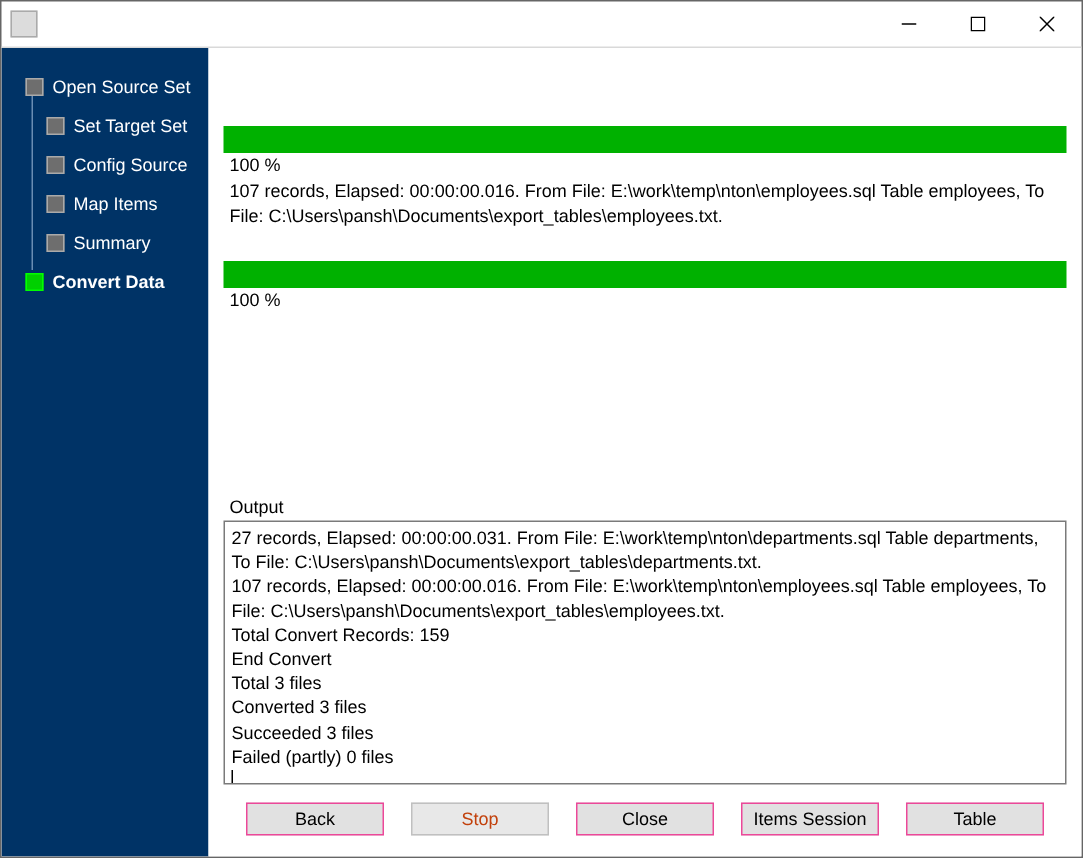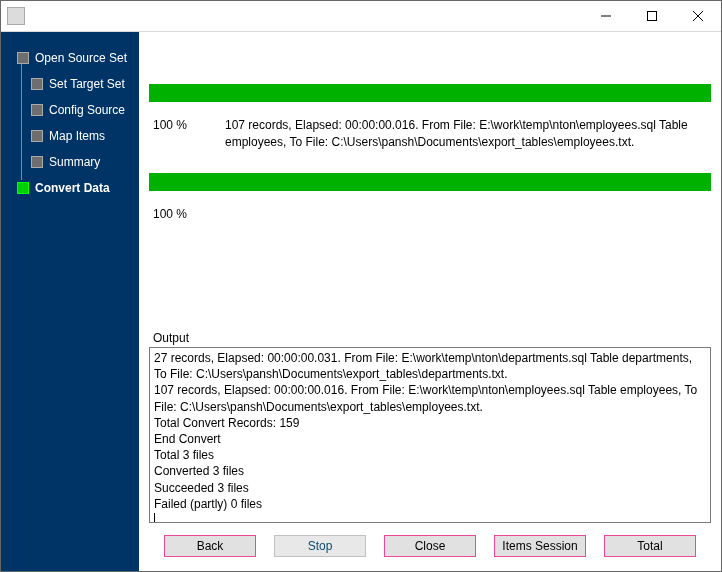--- a/index.html
+++ b/index.html
@@ -17,31 +17,31 @@
   .step { display: flex; align-items: center; margin: 6px 0; position: relative; height: 20px; }
   .step .sq { width: 12px; height: 12px; background: #6e6e6e; border: 1px solid #aaa; margin-right: 6px; flex: none; }
   .step.active .sq { background: #00d000; border-color: #00ff00; }
   .step .lbl { white-space: nowrap; }
   .step.active .lbl { font-weight: bold; }
   .step.sub { margin-left: 14px; }
   .step.top { margin-left: 0; }
   .main { flex: 1; display: flex; flex-direction: column; padding: 14px 10px 8px 10px; background: #fff; overflow: hidden; }
   .spacer-top { height: 38px; }
   .bar { height: 18px; background: #00b100; width: 100%; }
-  .row { display: flex; padding: 15px 4px 4px 4px; line-height: 1.4; }
+  .row { display: flex; padding: 0 4px 4px 4px; line-height: 1.4; flex-direction: column; }
   .pct { width: 72px; flex: none; }
   .detail { flex: 1; }
   .gap { height: 18px; }
   .output-label { margin-top: auto; padding: 0 0 2px 4px; }
   .output-box { border: 1px solid #7a7a7a; height: 176px; overflow-y: scroll; padding: 2px 4px; position: relative; background: #fff; }
   .output-box .line { line-height: 1.35; white-space: normal; }
   .cursor-line { margin-top:1px; border-left: 1px solid #000; height: 13px; width: 0; }
   .buttons { display: flex; gap: 18px; justify-content: center; padding: 12px 0 6px 0; }
   .btn { width: 92px; height: 22px; border: 1px solid #ec4899; background: #e1e1e1; font-family: inherit; font-size: 12px; cursor: pointer; }
-  .btn:disabled { color: #0c4a6e; background: #e8e8e8; border-color: #c0c0c0; cursor: default; }
+  .btn:disabled { color: #c2410c; background: #e8e8e8; border-color: #c0c0c0; cursor: default; }
 </style>
 </head>
 <body>
 
 <div class="window">
   <div class="titlebar">
     <div class="titlebar-left">
       <span class="app-icon"></span>
     </div>
     <div class="title-controls">
@@ -126,17 +126,17 @@
             <div class="line">Failed (partly) 0 files</div>
           </div>
         <div class="cursor-line"></div>
       </div>
 
       <div class="buttons">
         <button class="btn">Back</button>
         <button class="btn" disabled="">Stop</button>
         <button class="btn">Close</button>
         <button class="btn">Items Session</button>
-        <button class="btn">Total</button>
+        <button class="btn">Table</button>
       </div>
     </div>
   </div>
 </div>
 
 </body></html>

